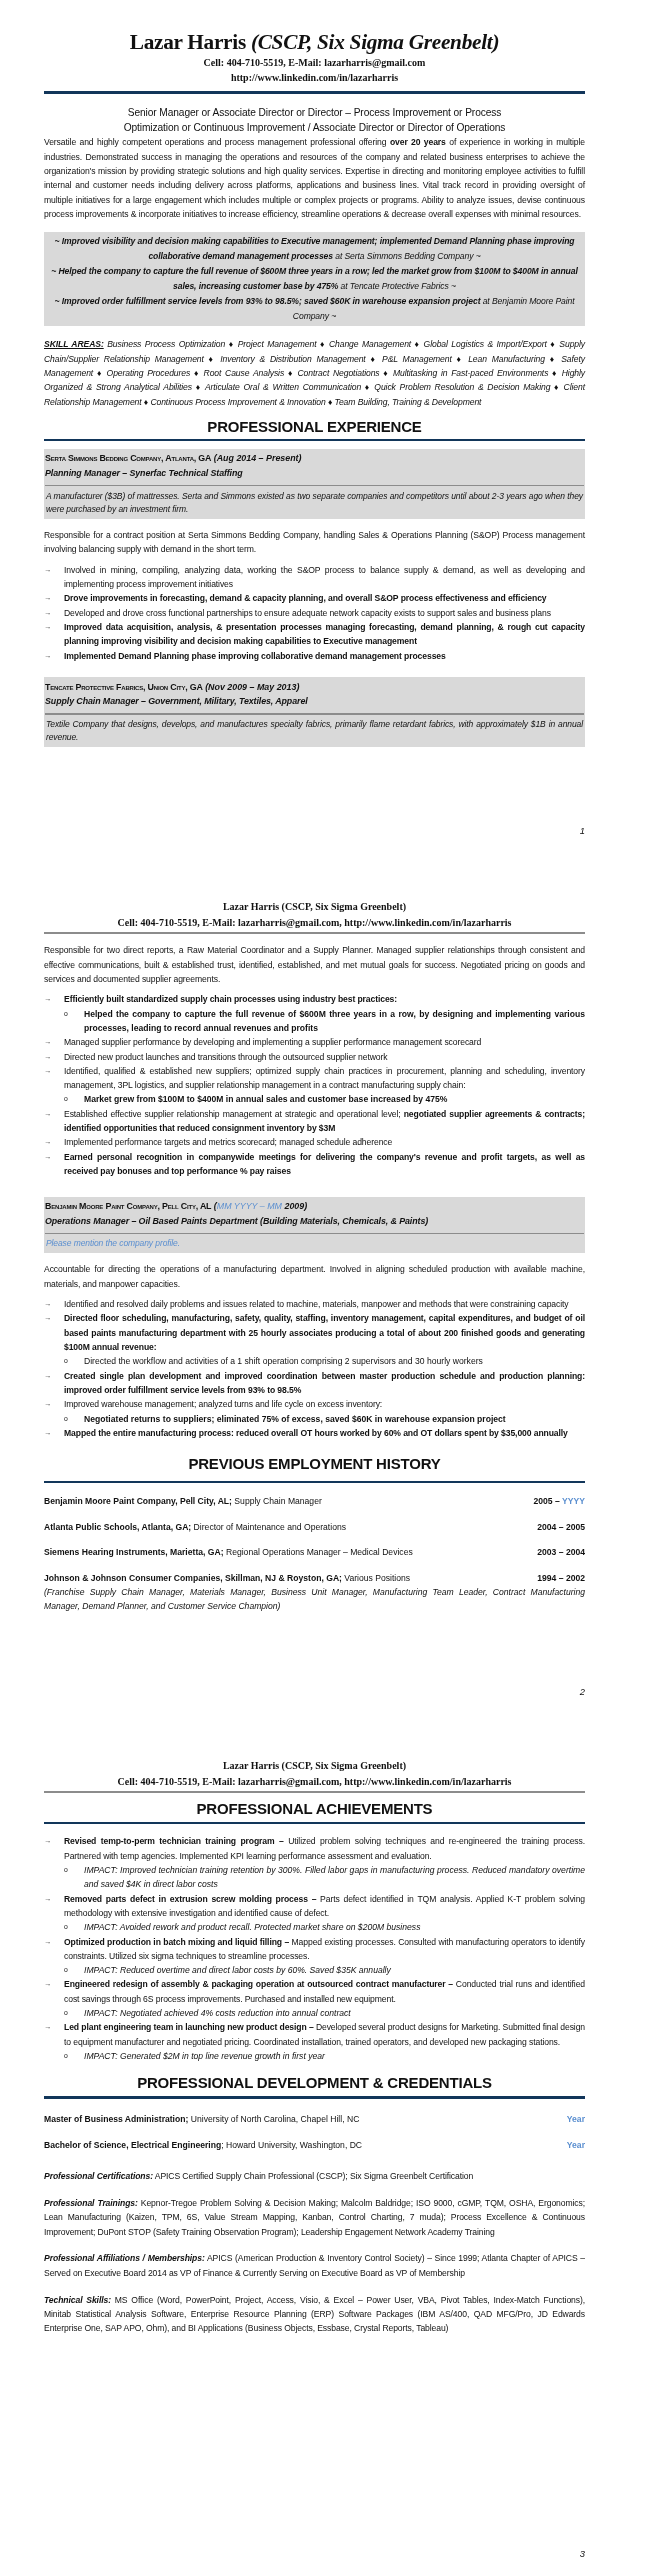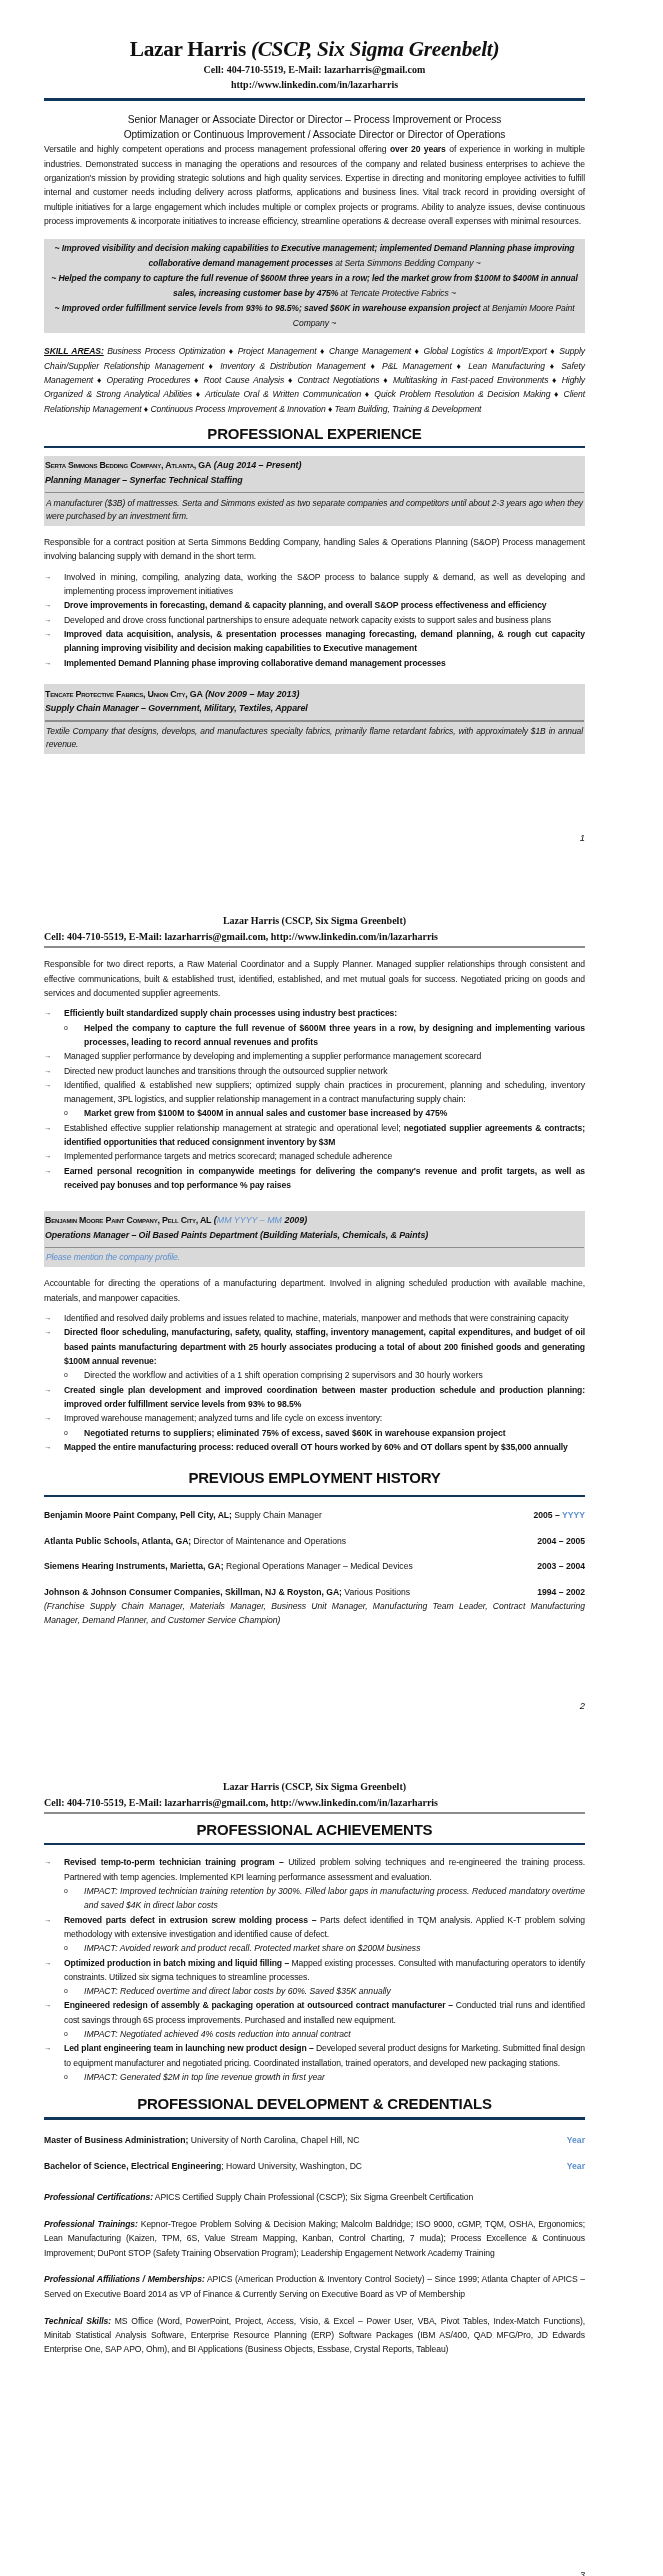--- a/index.html
+++ b/index.html
@@ -1,17 +1,17 @@
 <!DOCTYPE html>
 <html style="font-size:8.3px"><head>
 <meta charset="utf-8">
 <style>
   html, body { margin:0; padding:0; background:#ffffff; }
   body { width:664px; font-family:"Liberation Sans", sans-serif; color:#111; }
-  .page { position:relative; width:624px; box-sizing:border-box; padding:0 39px 0 44px;margin-top:7px; }
+  .page { position:relative; width:624px; box-sizing:border-box; padding:0 39px 0 44px; }
   .p1 { height:853px; padding-top:29px; }
   .p2 { height:859px; padding-top:46px; }
   .p3 { height:864px; padding-top:46px; }
   .name-main { text-align:center; font-family:"Liberation Serif", serif; font-weight:bold; font-size:21.3px; line-height:27px; letter-spacing:-0.3px; }
   .name-main i { font-style:italic; }
   .contact-line { text-align:center; font-family:"Liberation Serif", serif; font-weight:bold; font-size:10px; line-height:14.6px; }
   .rule-blue { height:2.6px; background:#12365a; margin:6.2px 0 0 0; }
   .rule-gray { height:1.6px; background:#8c8c8c; }
   .headline { text-align:center; font-weight:normal; font-size:10.2px; line-height:15px; margin-top:11.5px; letter-spacing:-0.1px; }
   .para { font-size:8.6px; line-height:14.3px; text-align:justify; letter-spacing:-0.1px; }
@@ -42,21 +42,21 @@
   .it { font-style:italic; }
   .hist-row { display:flex; justify-content:space-between; font-size:8.6px; line-height:14px; margin-top:11.5px; }
   .hist-row .right { font-weight:bold; white-space:nowrap; }
   .hist-row .blue, .blue { color:#5b8fd0; }
   .hist-note { font-style:italic; font-size:8.6px; line-height:14px; text-align:justify; }
   .page-num { position:absolute; right:39px; font-style:italic; font-size:9.4px; }
   .p1 .page-num { top:825px; }
   .p2 .page-num { top:833px; }
   .p3 .page-num { top:836px; }
   .hdr2-name { text-align:center; font-family:"Liberation Serif", serif; font-weight:bold; font-size:10px; line-height:15.6px; }
-  .hdr2-contact { font-family:"Liberation Serif", serif; font-weight:bold; font-size:10px; line-height:15.6px; }
+  .hdr2-contact { text-align:center; font-family:"Liberation Serif", serif; font-weight:bold; font-size:10px; line-height:15.6px; }
   .hdr2-rule { height:1.6px; background:#8c8c8c; margin-top:2.1px; }
   .edu-row { display:flex; justify-content:space-between; font-size:8.6px; line-height:14px; margin-top:11.5px; }
   .edu-row .year { color:#5b8fd0; font-weight:bold; }
   .cred { font-size:8.6px; line-height:14.3px; text-align:justify; margin-top:12.5px; letter-spacing:-0.1px; }
   .cred .lbl { font-weight:bold; font-style:italic; }
 </style>
 </head>
 <body>
 
 <div class="page p1">

